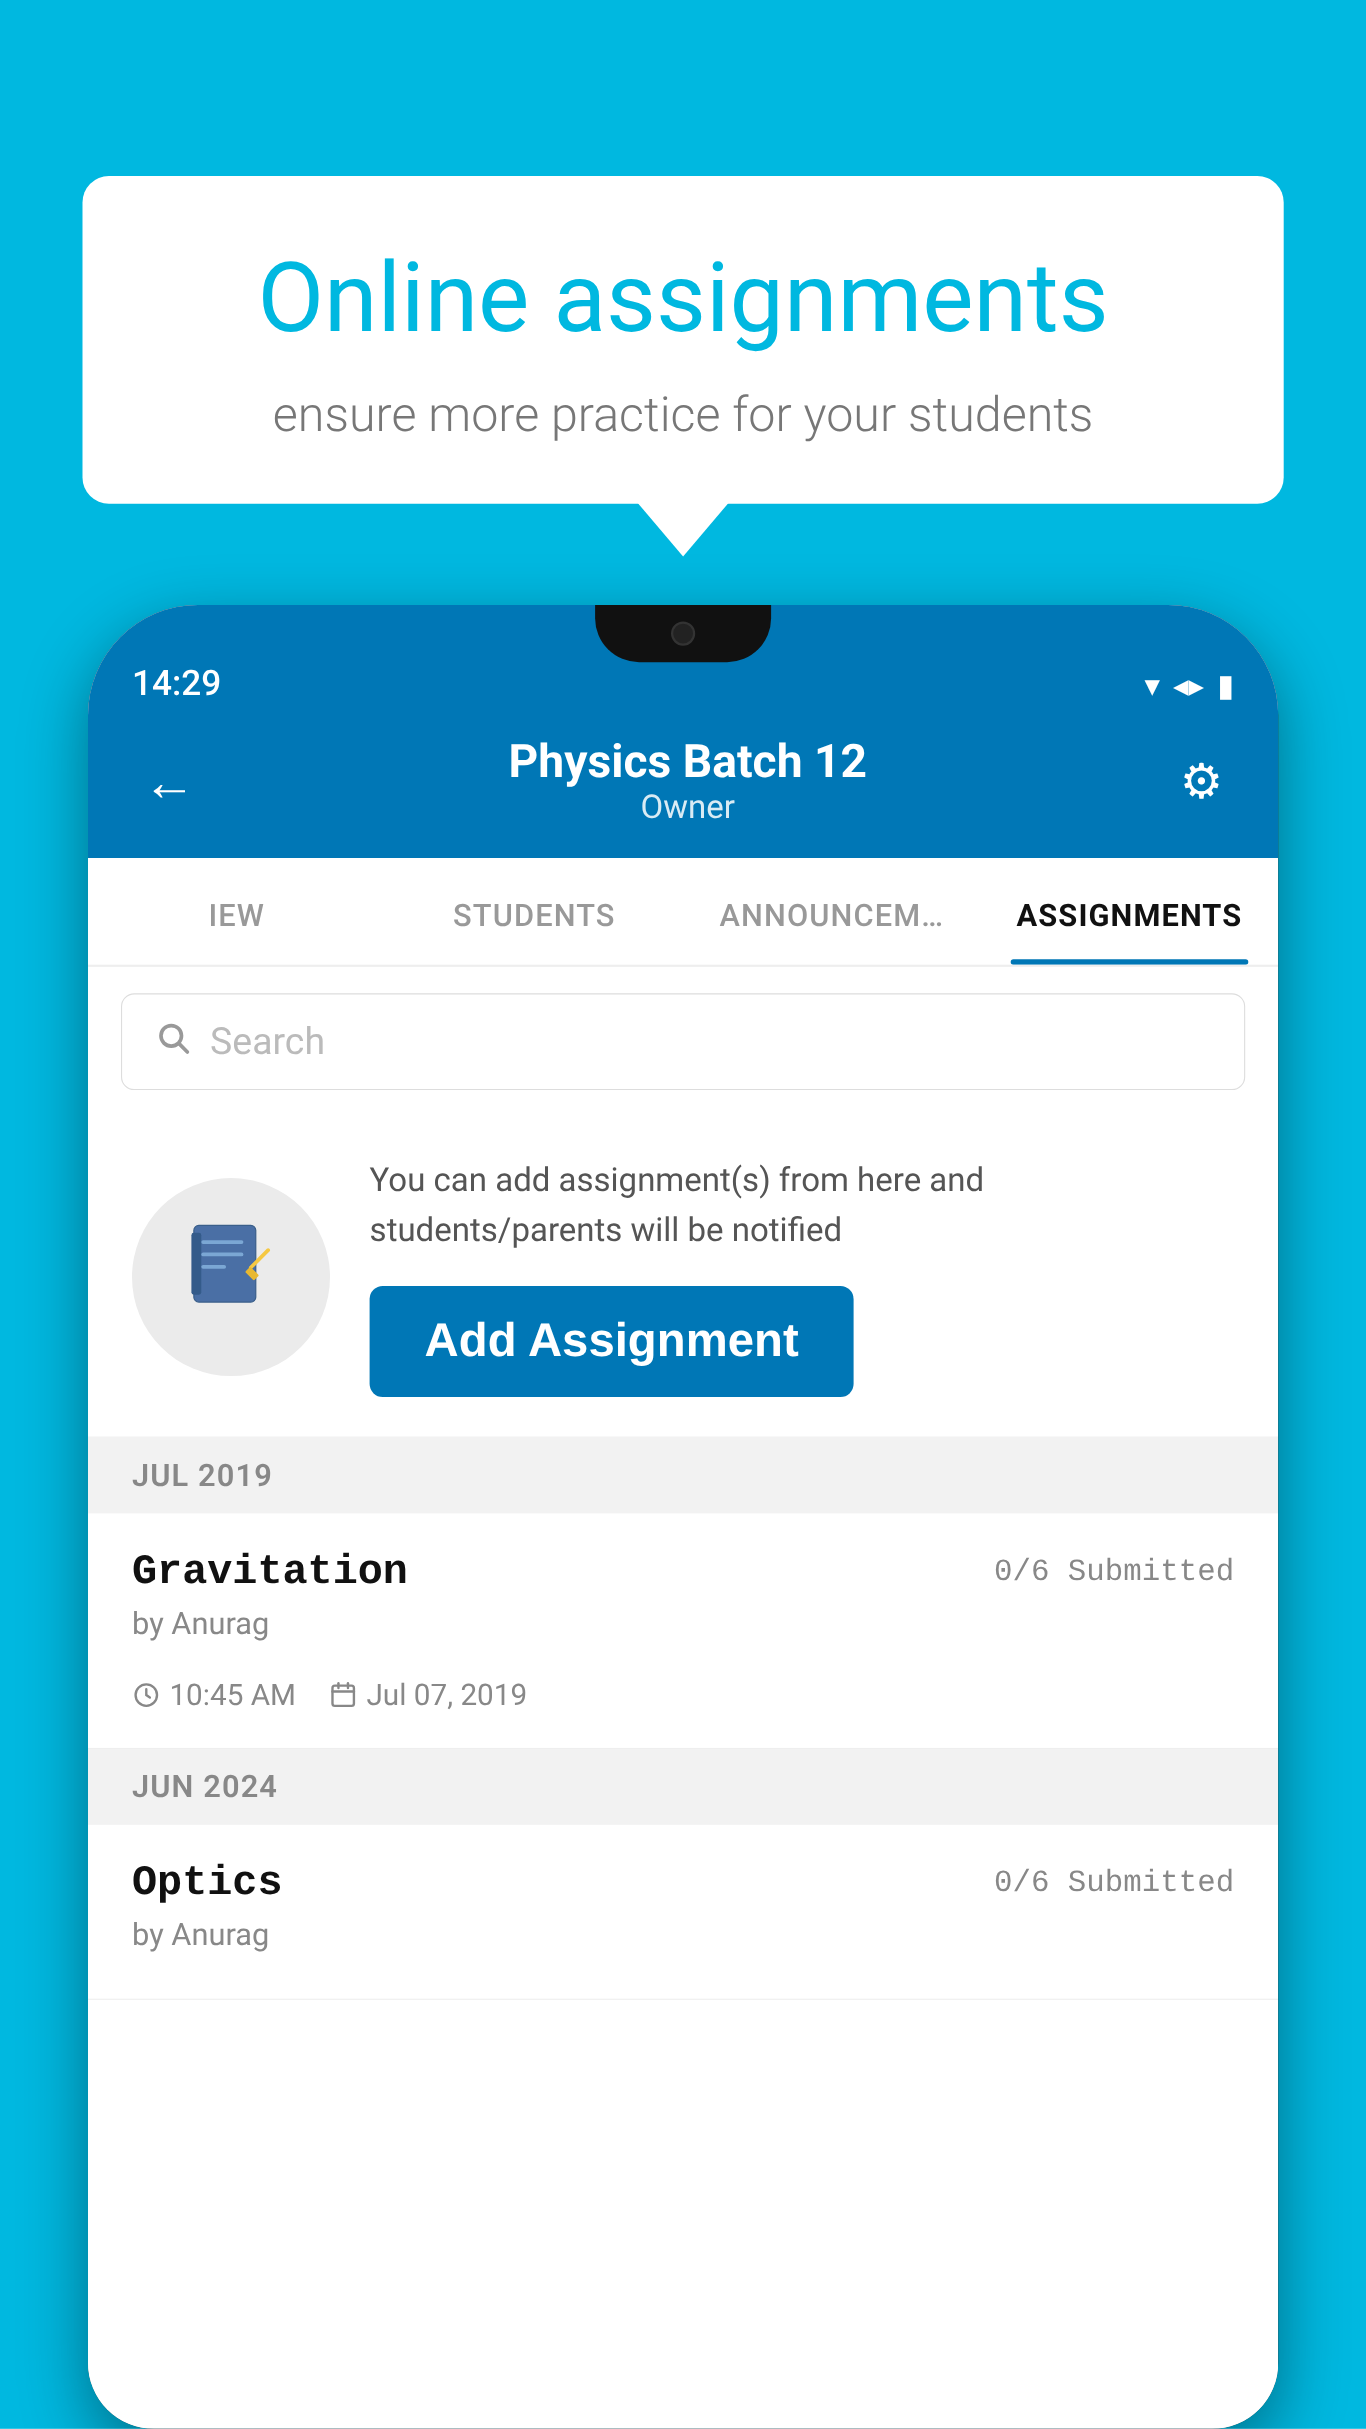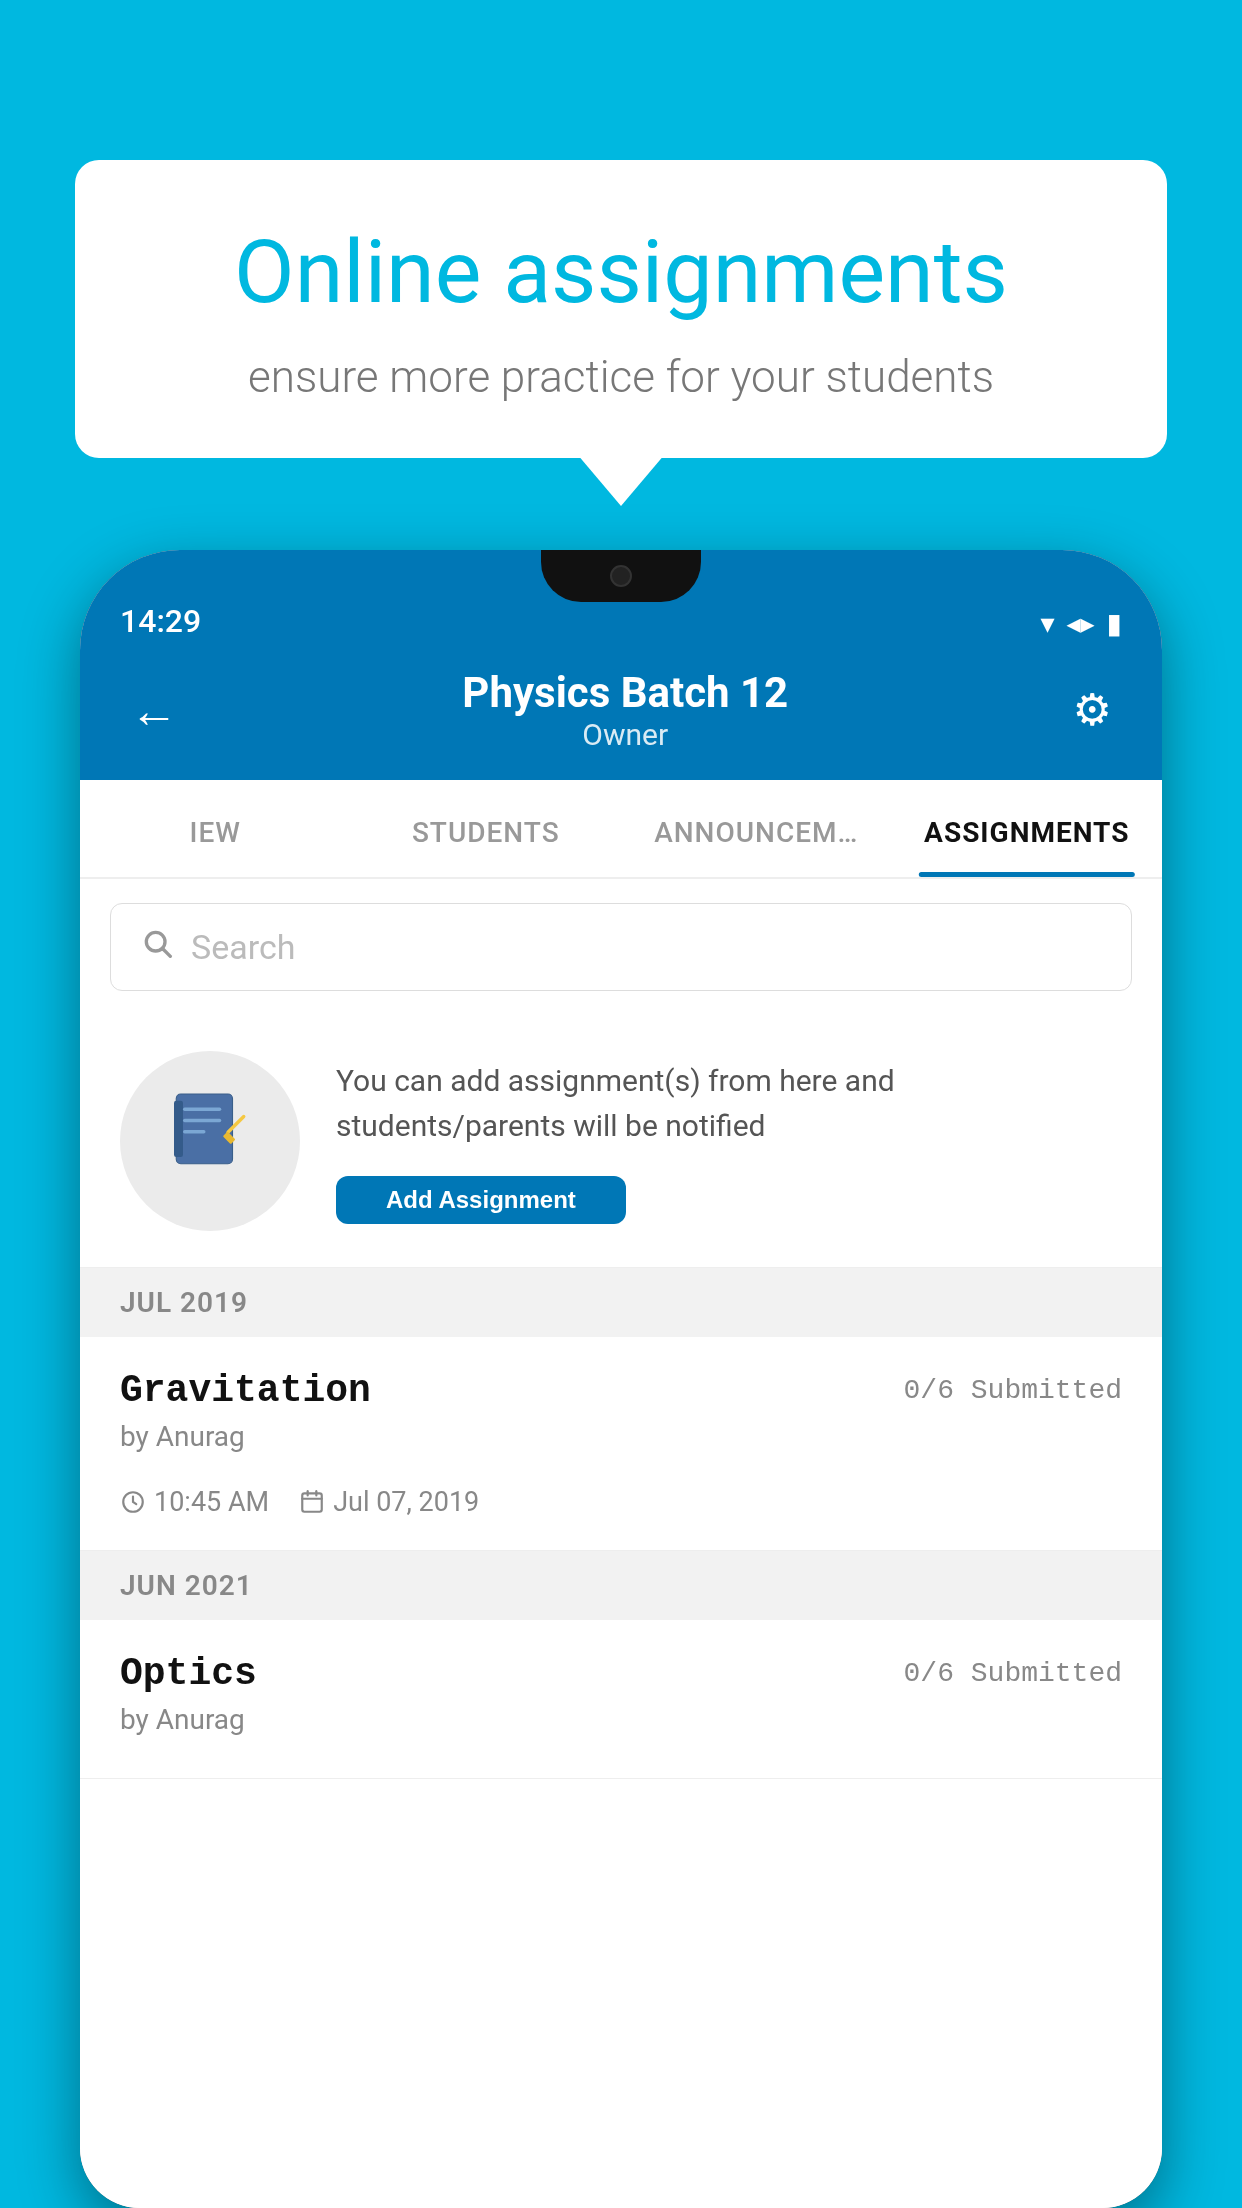--- a/index.html
+++ b/index.html
@@ -261,22 +261,22 @@
       font-size: 30px;
       line-height: 1.5;
       margin-bottom: 28px;
     }
 
     .add-assignment-btn {
       background: #0077B6;
       color: white;
       border: none;
       border-radius: 12px;
-      padding: 10px 50px;
-      font-size: 24px;
+      padding: 26px 50px;
+      font-size: 43px;
       font-weight: 600;
       cursor: pointer;
     }
 
     
     .month-section {
       background: #F2F2F2;
       padding: 18px 40px;
     }
 
@@ -443,21 +443,21 @@
               <line x1="3" y1="9" x2="21" y2="9"></line>
               <line x1="8" y1="2" x2="8" y2="6"></line>
               <line x1="16" y1="2" x2="16" y2="6"></line>
             </svg>
             <span>Jul 07, 2019</span>
           </div>
         </div>
       </div>
 
       <div class="month-section">
-        <span class="month-label">JUN 2021</span>
+        <span class="month-label">JUN 2024</span>
       </div>
 
       <div class="assignment-item">
         <div class="assignment-row-top">
           <span class="assignment-name">Optics</span>
           <span class="assignment-submitted">0/6 Submitted</span>
         </div>
         <div class="assignment-by">by Anurag</div>
       </div>
 

